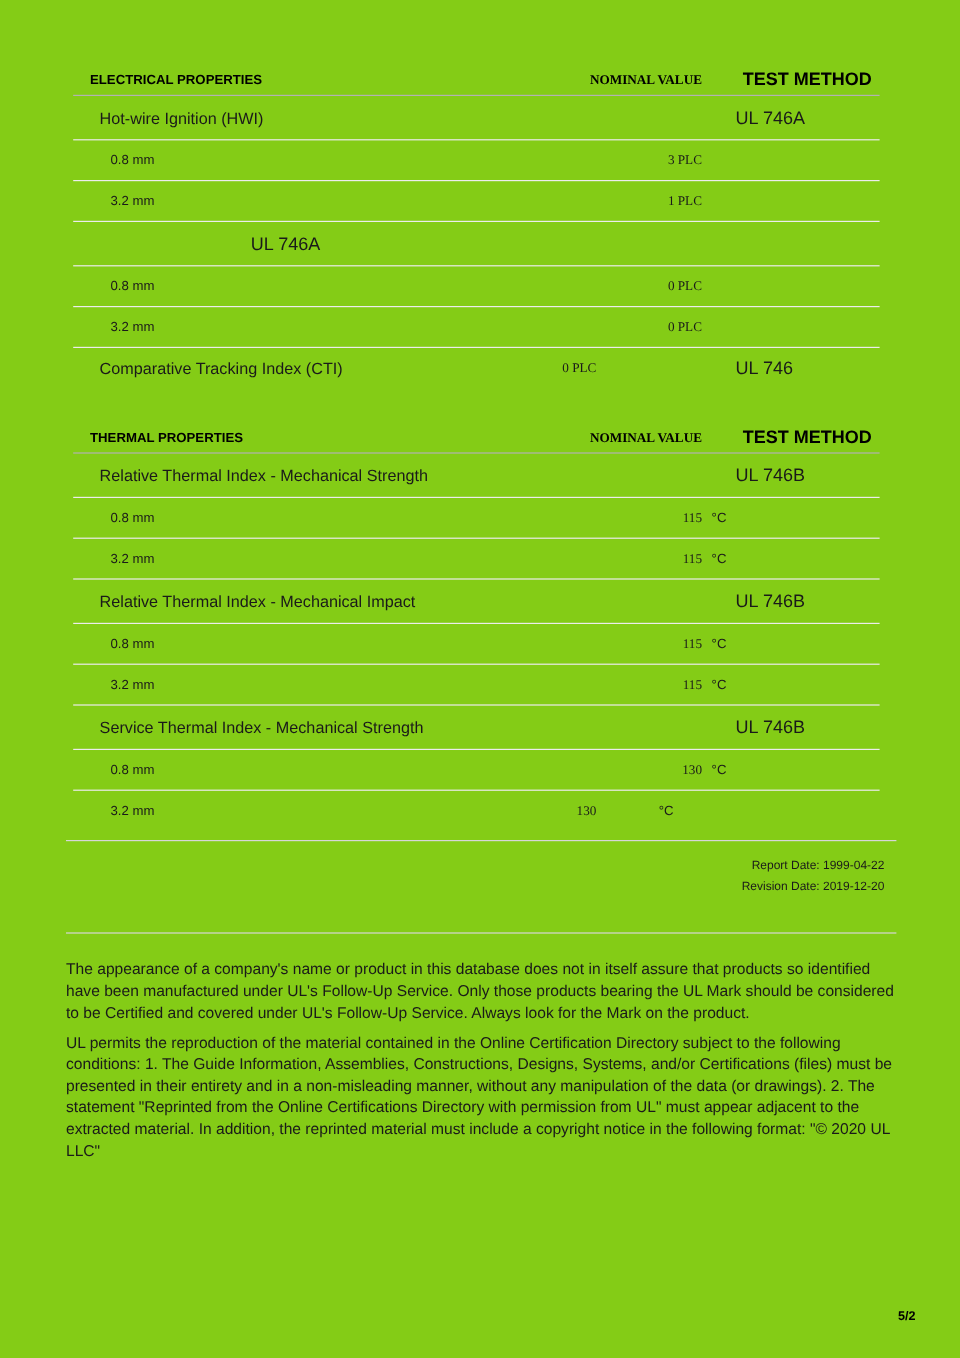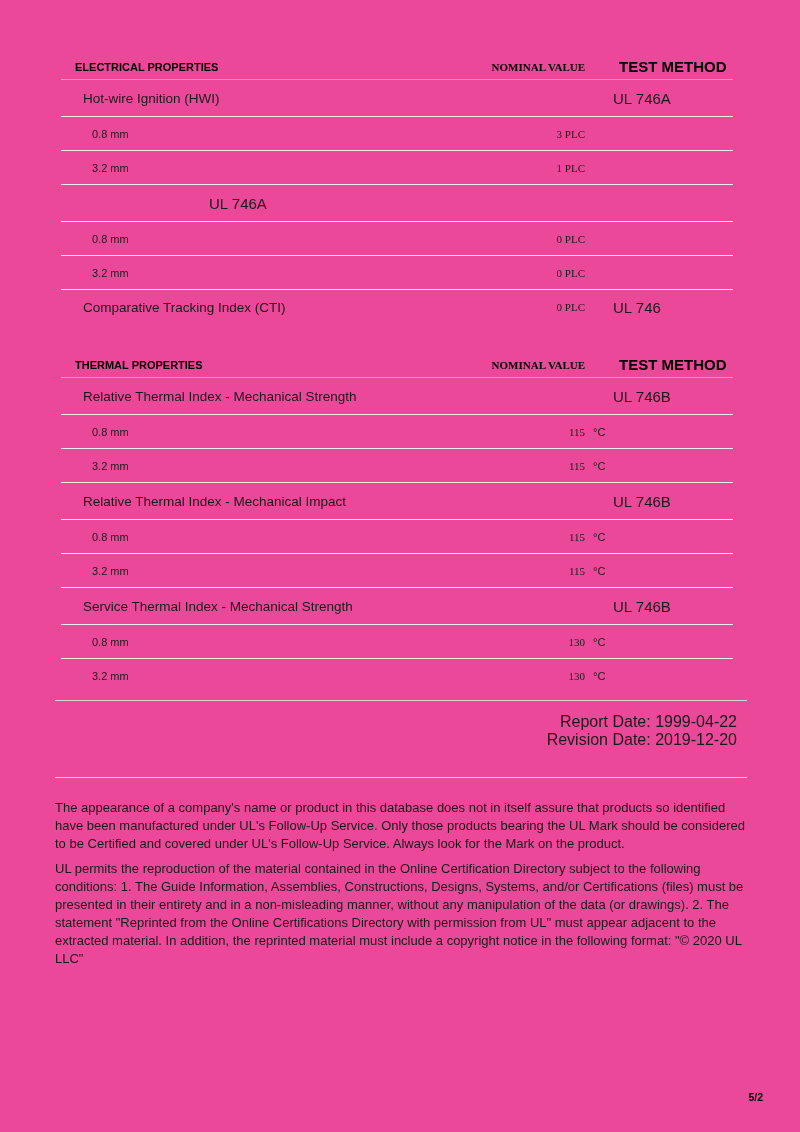--- a/index.html
+++ b/index.html
@@ -1,43 +1,43 @@
 <!DOCTYPE html>
 <html><head>
 <meta charset="utf-8">
 <style>
   * { margin:0; padding:0; box-sizing:border-box; }
   html,body { width:800px; height:1132px; background:#ffffff;
     font-family:"Liberation Sans", sans-serif; color:#1a1a1a; }
-  .page { position:relative; width:800px; height:1132px; background:#ec4899; overflow:hidden; }
+  .page { position:relative; width:800px; height:1132px; background:#84cc16; overflow:hidden; }
   .content { position:absolute; left:55px; top:0; width:692px; }
 
   
   .table-block { margin-left:6px; margin-right:14px; }
   .thead-row { display:flex; align-items:center; height:26px;
     border-bottom:1px solid #b2b2b2; font-size:11px; font-weight:bold; color:#000; }
   .thead-row .cell-name { padding-left:14px; }
   .thead-row .cell-method { padding-left:8px; }
   .row { display:flex; align-items:center; border-bottom:1px solid #ececec; }
   .row.group { height:37px; }
   .row.sub { height:34px; }
-  .row.last { border-bottom:none; height:34px; }
+  .row.last { border-bottom:none; height:34px;gap:44px; }
   .cell-name { flex:1; }
   .row.group .cell-name { padding-left:22px; font-size:13.5px; }
   .row.sub .cell-name { padding-left:31px; font-size:11px; }
   .cell-value { width:120px; text-align:right; font-size:11px; white-space:nowrap;font-family:Liberation Serif, serif; }
   .cell-unit { width:26px; padding-left:8px; font-size:11px; }
   .cell-method { width:122px; padding-left:2px; font-size:15px; }
 
   .hrule { border:none; border-top:1px solid #d6d6d6; height:0; width:100%; }
   .rule-top { margin-top:7px; }
   .rule-bottom { margin-top:28px; }
 
   .dates { margin-top:12px; text-align:right; padding-right:10px;
-    font-size:16px; line-height:18px; }
+    font-size:10px; line-height:18px; }
 
   .disclaimer { font-size:13px; line-height:18px; color:#1a1a1a; }
   .disclaimer.p1 { margin-top:21px; }
   .disclaimer.p2 { margin-top:7px; }
 
   .page-number { position:absolute; right:37px; top:1091px;
     font-size:10.5px; font-weight:600; color:#000; }
 </style>
 </head>
 <body>

